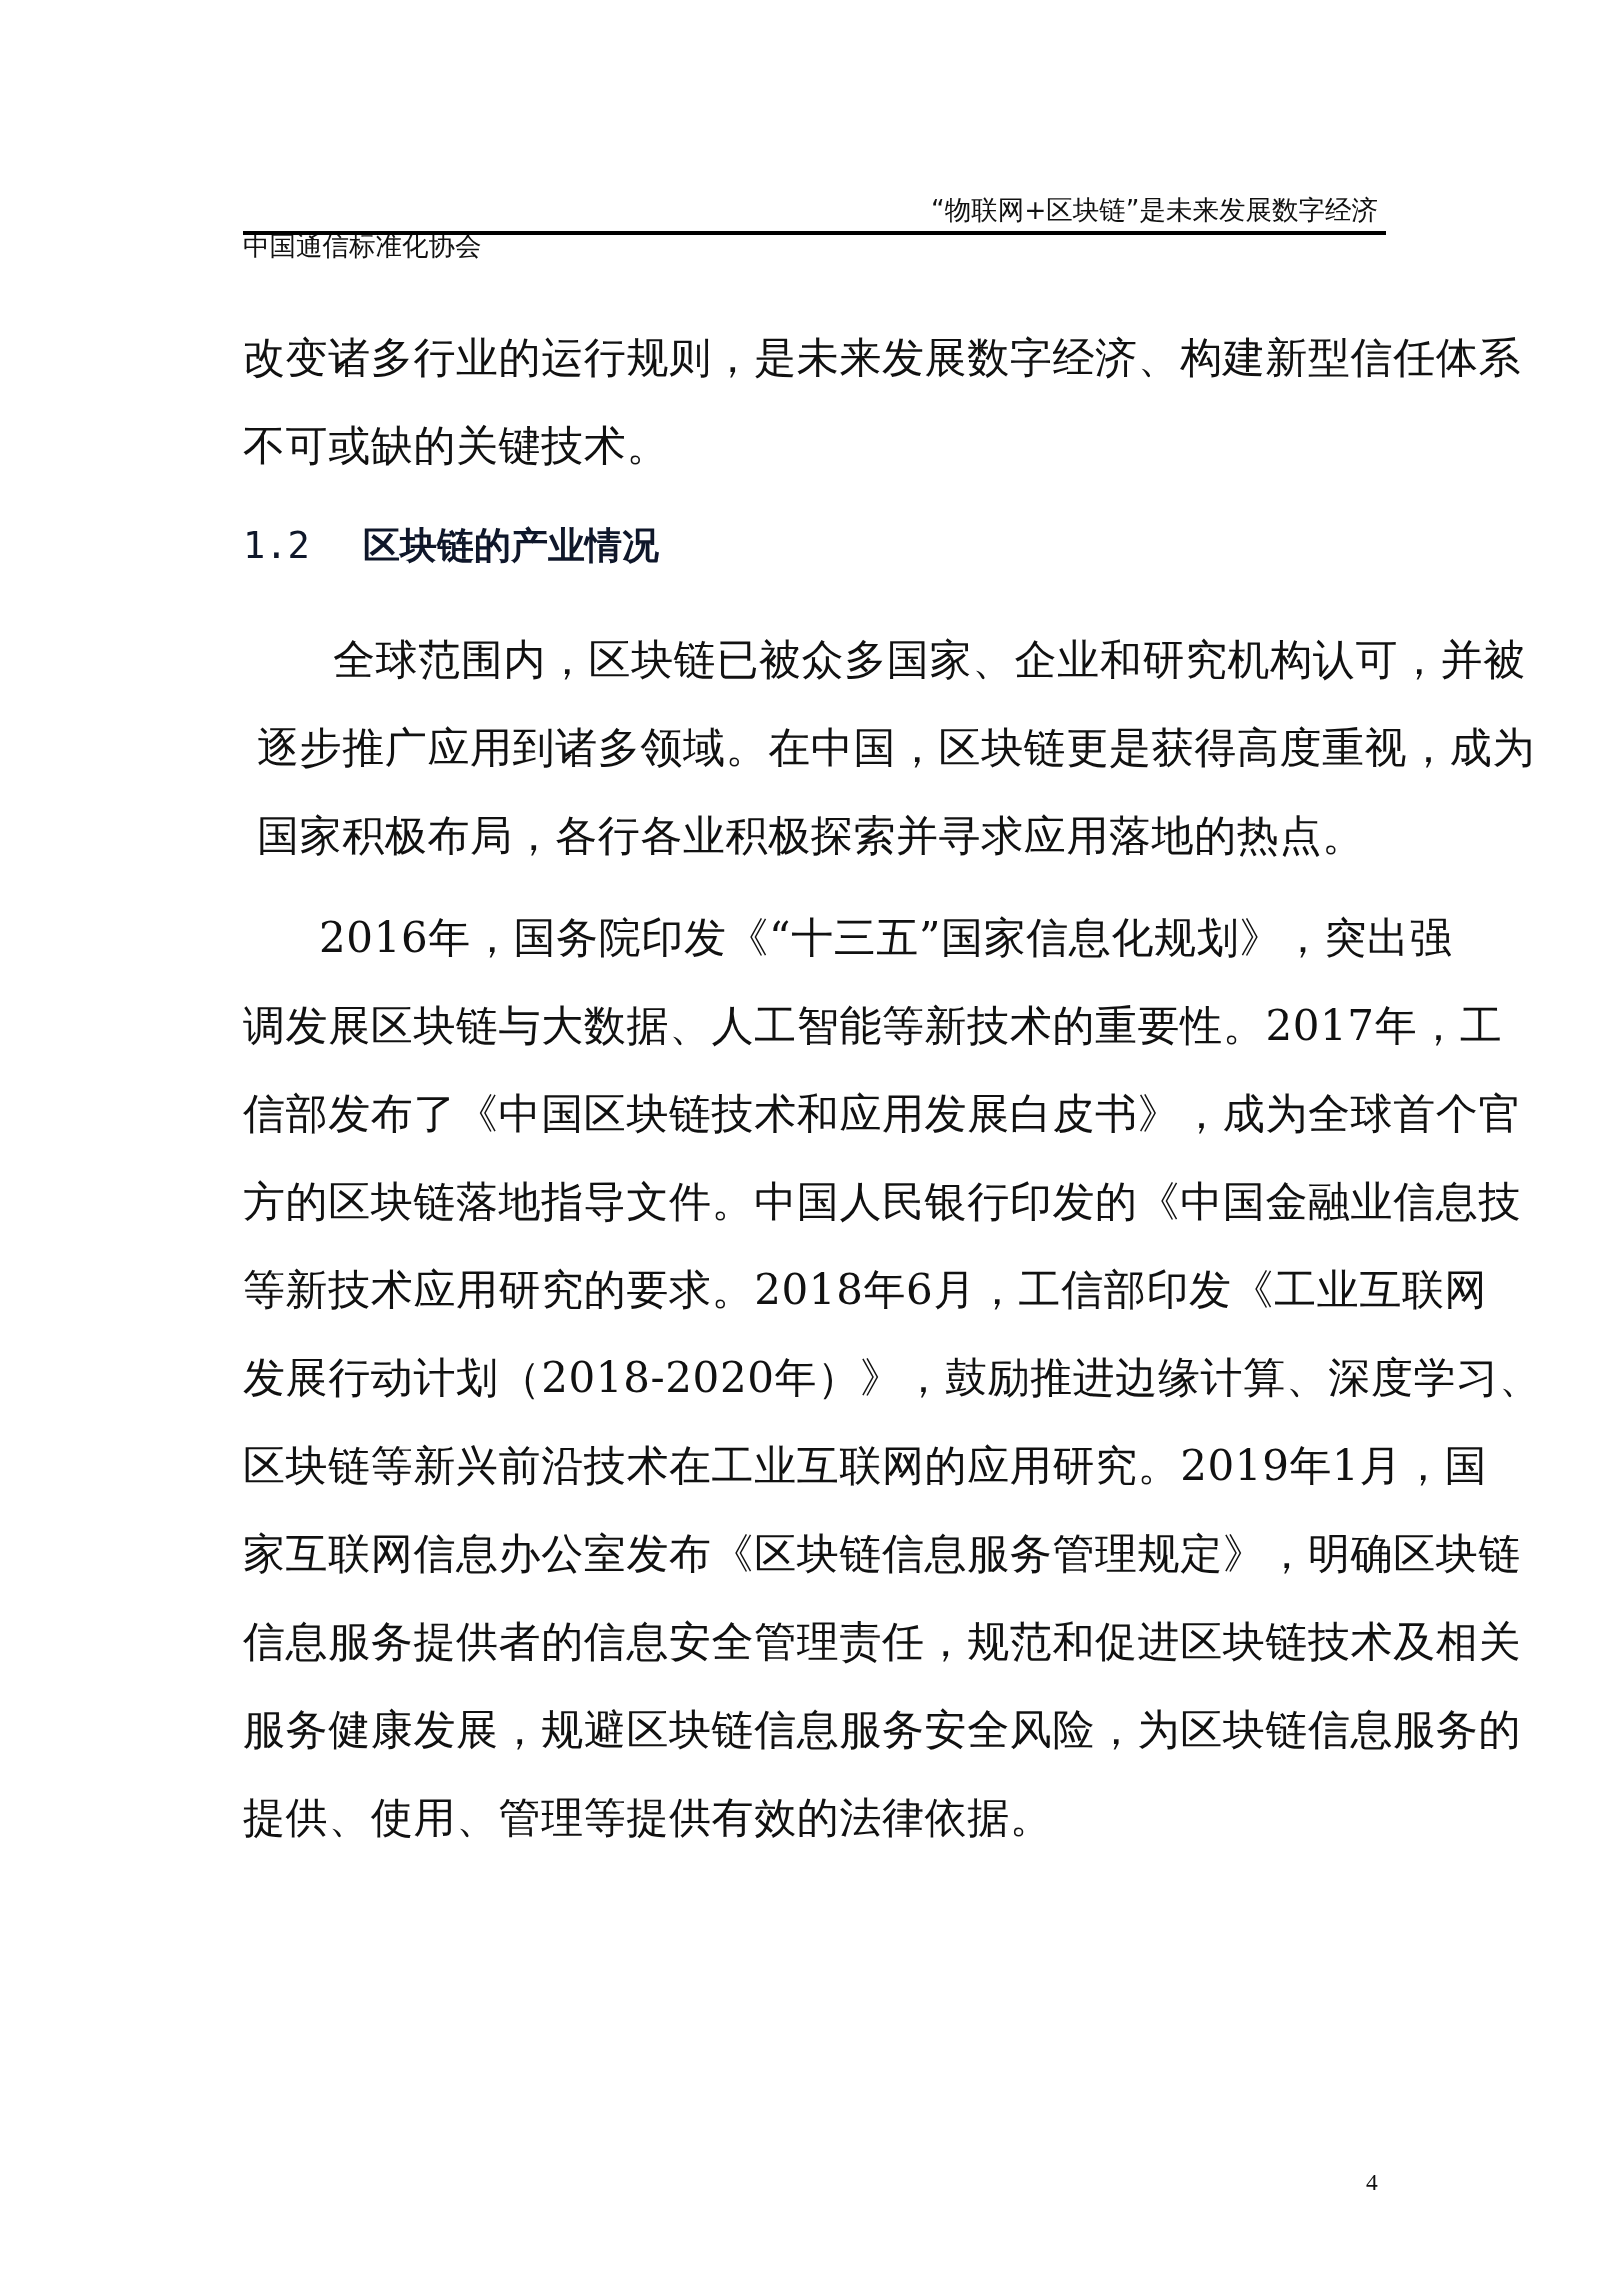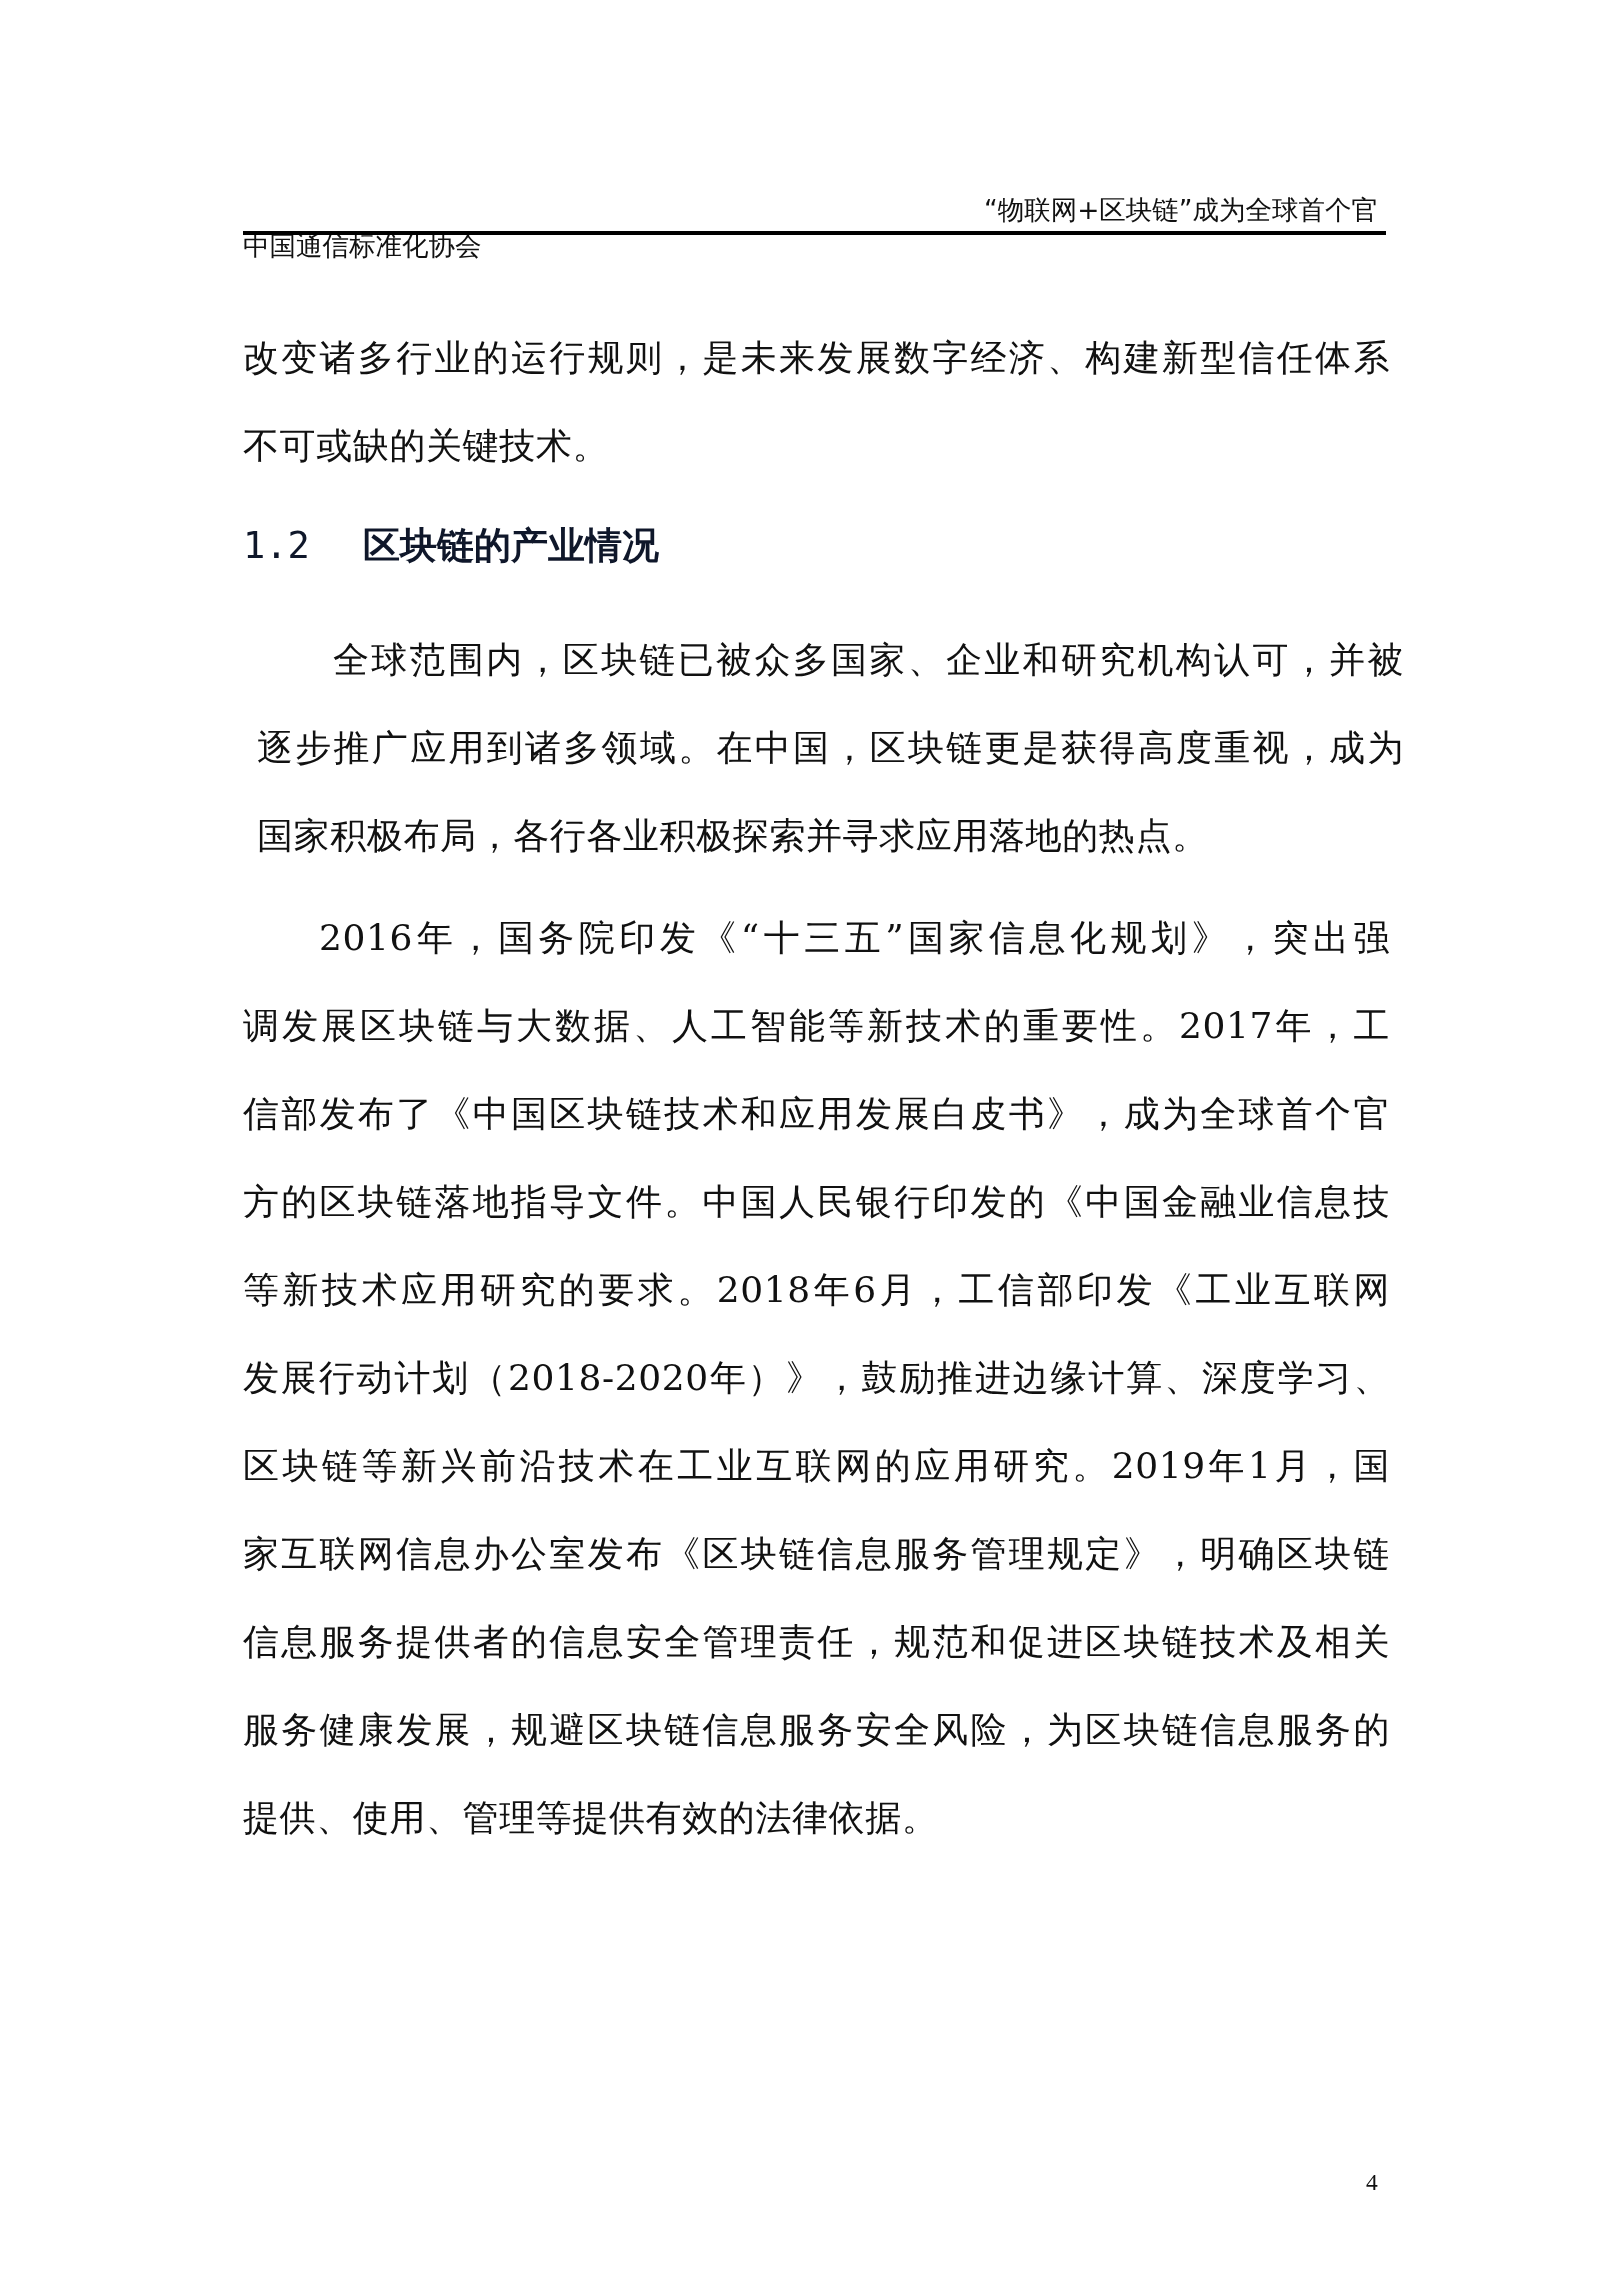--- a/index.html
+++ b/index.html
@@ -50,21 +50,21 @@
       height: 3.9px;
       background: #000;
     }
     .body-text {
       position: absolute;
       left: 243px;
       top: 314px;
       width: 1147px;
     }
     .line {
-      font-size: 36px;
+      font-size: 42px;
       line-height: 88px;
       height: 88px;
       white-space: nowrap;
       letter-spacing: 0.6px;
       color: #111;
     }
     .line.justify {
       text-align: justify;
       text-align-last: justify;
     }
@@ -101,21 +101,21 @@
       font-size: 23.5px;
       line-height: 29px;
       color: #111;
     }
   </style>
 </head>
 <body>
 
 <div class="header">
   <span class="header-left">中国通信标准化协会</span>
-  <span class="header-right">“物联网+区块链”成为全球首个官</span>
+  <span class="header-right">“物联网+区块链”是未来发展数字经济</span>
 </div>
 <div class="header-rule"></div>
 
 <div class="body-text">
   <div class="line justify">改变诸多行业的运行规则，是未来发展数字经济、构建新型信任体系</div>
   <div class="line">不可或缺的关键技术。</div>
 </div>
 
 <div class="section-heading">
   <span class="num">1.2</span><span>区块链的产业情况</span>

